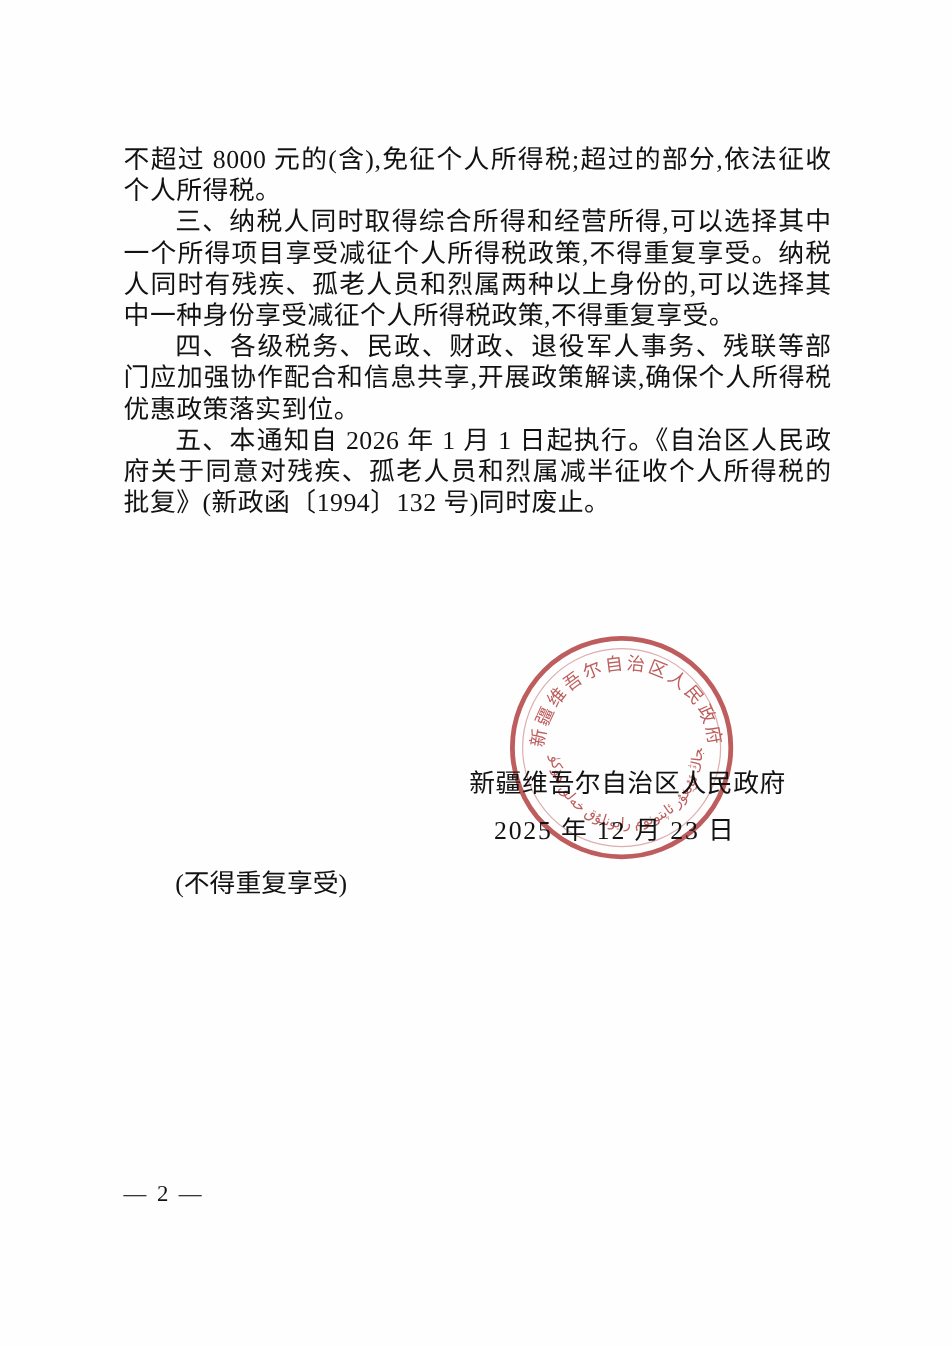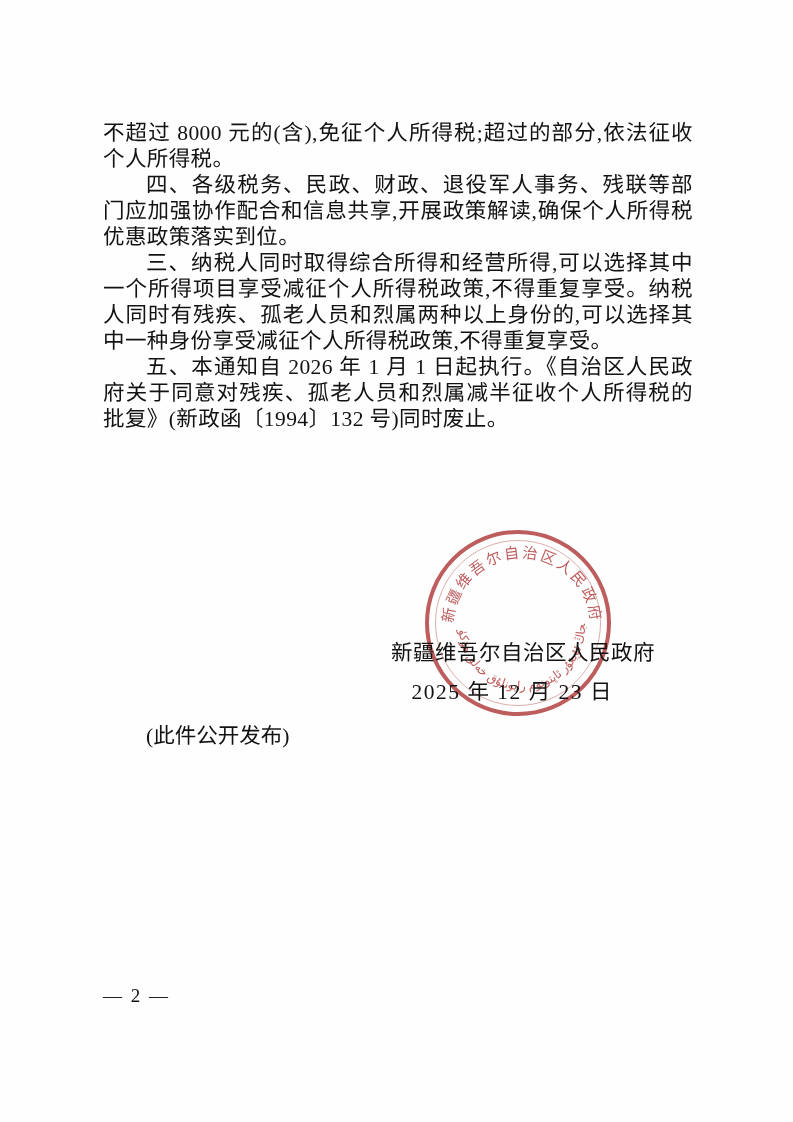--- a/index.html
+++ b/index.html
@@ -121,22 +121,22 @@
     display: inline-block;
   }
 </style>
 </head>
 <body>
 
 <div class="page">
 
   <div class="content">
     <p class="para">不超过 8000 元的(含),免征个人所得税;超过的部分,依法征收个人所得税。</p>
+    <p class="para indent">三、纳税人同时取得综合所得和经营所得,可以选择其中一个所得项目享受减征个人所得税政策,不得重复享受。纳税人同时有残疾、孤老人员和烈属两种以上身份的,可以选择其中一种身份享受减征个人所得税政策,不得重复享受。</p>
     <p class="para indent">四、各级税务、民政、财政、退役军人事务、残联等部门应加强协作配合和信息共享,开展政策解读,确保个人所得税优惠政策落实到位。</p>
-    <p class="para indent">三、纳税人同时取得综合所得和经营所得,可以选择其中一个所得项目享受减征个人所得税政策,不得重复享受。纳税人同时有残疾、孤老人员和烈属两种以上身份的,可以选择其中一种身份享受减征个人所得税政策,不得重复享受。</p>
     <p class="para indent">五、本通知自 2026 年 1 月 1 日起执行。《自治区人民政府关于同意对残疾、孤老人员和烈属减半征收个人所得税的批复》(新政函〔1994〕132 号)同时废止。</p>
   </div>
 
   <div class="signature-block">
 
     <div class="seal">
       <div class="seal-inner-ring"></div>
       <svg width="186" height="186" viewBox="0 0 186 186" aria-hidden="true">
         <defs>
           <path id="arcTop" d="M 24,93 A 69,69 0 0 1 162,93" fill="none"></path>
@@ -156,21 +156,21 @@
         <rect x="28" y="64" width="44" height="5" fill="#b03a3a" opacity="0.9"></rect>
         <rect x="34" y="72" width="32" height="5" fill="#b03a3a" opacity="0.9"></rect>
         <rect x="40" y="80" width="20" height="5" fill="#b03a3a" opacity="0.9"></rect>
       </svg>
     </div>
 
     <div class="sign-line sign-org">新疆维吾尔自治区人民政府</div>
     <div class="sign-line sign-date">2025 年 12 月 23 日</div>
   </div>
 
-  <div class="public-note">(此件公开发布)</div>
+  <div class="public-note">(不得重复享受)</div>
 
   <div class="footer">
     <span>—</span>
     <span class="pagenum">2</span>
     <span>—</span>
   </div>
 
 </div>
 
 </body></html>

